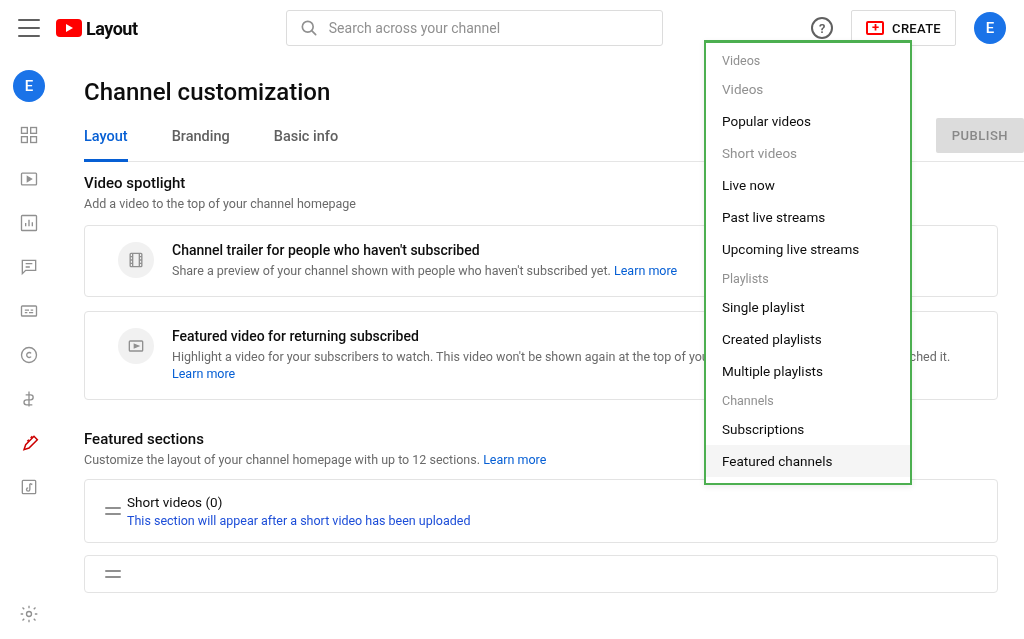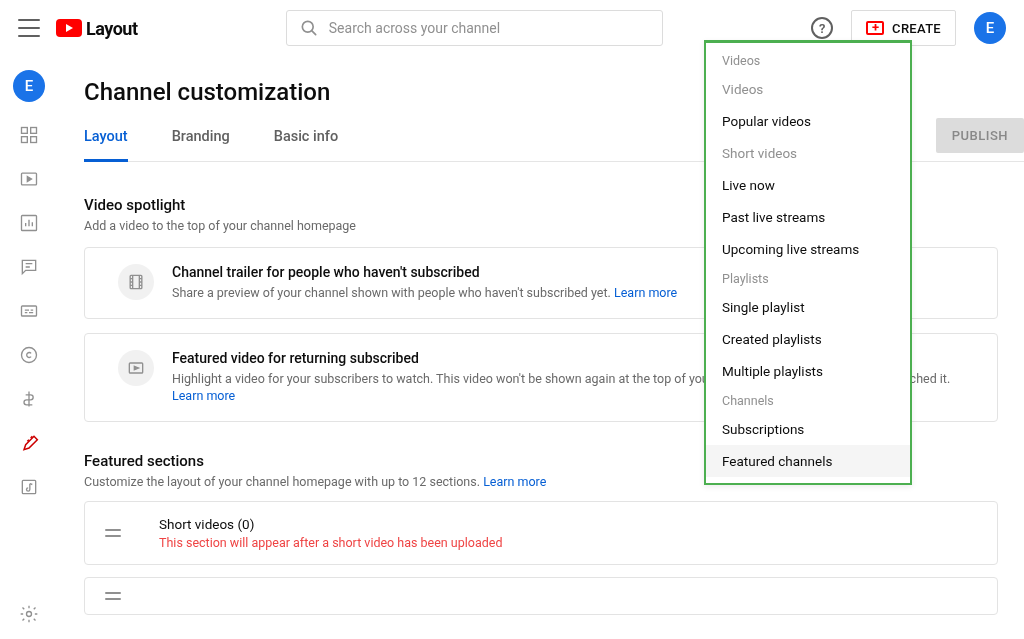--- a/index.html
+++ b/index.html
@@ -34,38 +34,38 @@
   .spacer { flex: 1; }
 
   .main { flex: 1; padding: 22px 0 0 26px; position: relative; }
   .page-title { font-size: 24px; font-weight: 500; margin-bottom: 18px; }
   .tabs-row { display: flex; align-items: center; border-bottom: 1px solid #e5e5e5; position: relative; }
   .tabs { display: flex; gap: 44px; }
   .tab { padding: 4px 0 14px 0; font-size: 14.5px; font-weight: 500; color: #606060; cursor: pointer; }
   .tab.active { color: #065fd4; border-bottom: 3px solid #065fd4; margin-bottom: -1px; }
   .publish-btn { position: absolute; right: 0; top: -6px; background: #dcdcdc; color: #888; font-weight: 500; font-size: 13px; letter-spacing: 0.5px; padding: 10px 16px; border-radius: 2px; }
 
-  .section { margin-top: 34px; padding-right: 26px; }
+  .section { margin-top: 12px; padding-right: 26px; }
   .section-title { font-size: 15px; font-weight: 500; margin-bottom: 4px; }
   .section-sub { font-size: 12.5px; color: #6a6a6a; }
   .link { color: #065fd4; cursor: pointer; }
 
   .card { border: 1px solid #e3e3e3; border-radius: 4px; padding: 16px 33px; margin-top: 14px; display: flex; gap: 18px; align-items: flex-start; }
   .card-icon { width: 36px; height: 36px; border-radius: 50%; background: #f1f1f1; display: flex; align-items: center; justify-content: center; color: #909090; flex-shrink: 0; }
   .card-icon svg { width: 20px; height: 20px; }
   .card-title { font-size: 14px; font-weight: 500; margin-bottom: 4px; }
   .card-desc { font-size: 12.5px; color: #6a6a6a; line-height: 1.4; }
 
   .sec2 { margin-top: 30px; padding-right: 26px; }
 
-  .row-card { border: 1px solid #e3e3e3; border-radius: 4px; padding: 14px 18px; margin-top: 12px; display: flex; gap: 36px; align-items: center; }
+  .row-card { border: 1px solid #e3e3e3; border-radius: 4px; padding: 14px 18px; margin-top: 12px; display: flex; gap: 4px; align-items: center; }
   .drag-handle { width: 20px; display: flex; flex-direction: column; gap: 4px; align-items: center; color: #909090; }
   .drag-line { width: 16px; height: 2px; background: #909090; border-radius: 1px; }
   .row-title { font-size: 13.5px; margin-bottom: 3px; }
-  .row-sub { font-size: 12.5px; color: #ef4444; }
+  .row-sub { font-size: 12.5px; color: #1d4ed8; }
 
   .dropdown {
     position: absolute; top: 40px; right: 112px; width: 208px;
     background: #fff; border: 2px solid #4caf50; border-top: 3px solid #4caf50;
     font-size: 13.5px; padding: 4px 0 6px 0;
     box-shadow: 0 2px 6px rgba(0,0,0,0.08);
   }
   .dd-header { padding: 6px 16px 5px 16px; color: #909090; font-size: 12.5px; }
   .dd-item { padding: 8px 16px; cursor: pointer; color: #0d0d0d; }
   .dd-item.disabled { color: #909090; cursor: default; }

